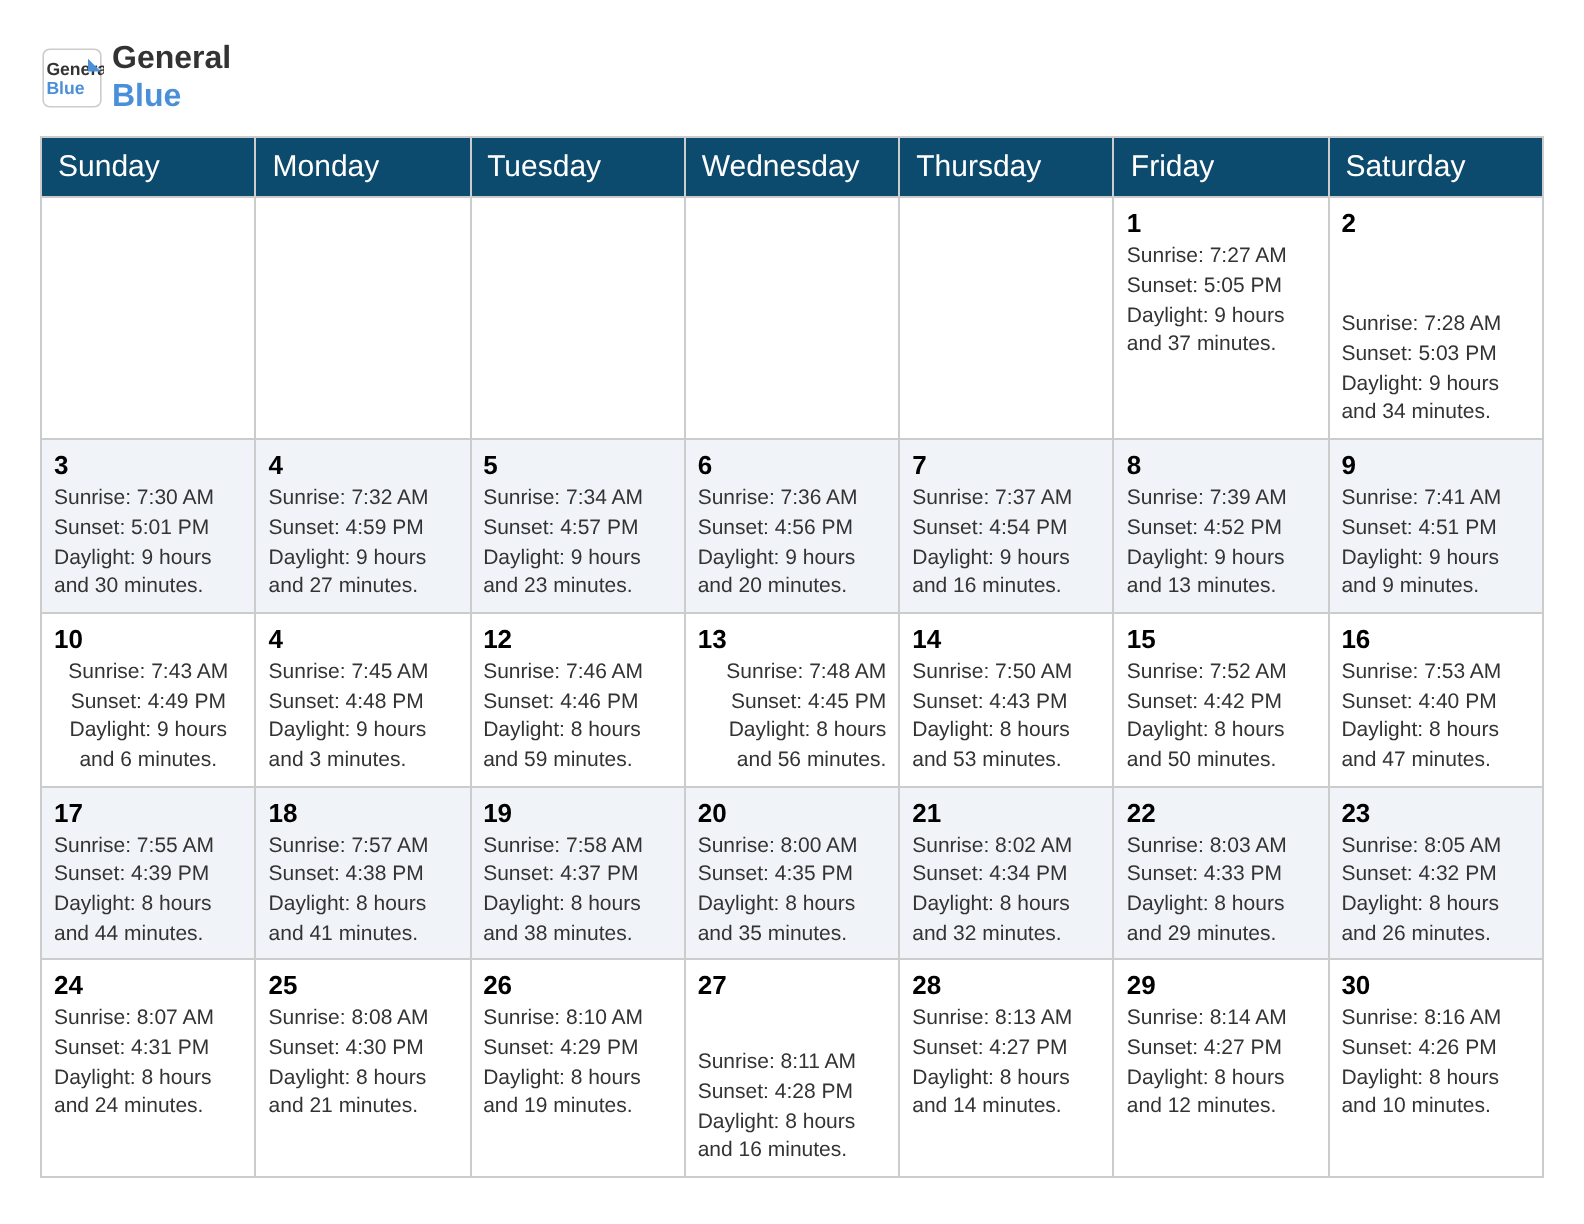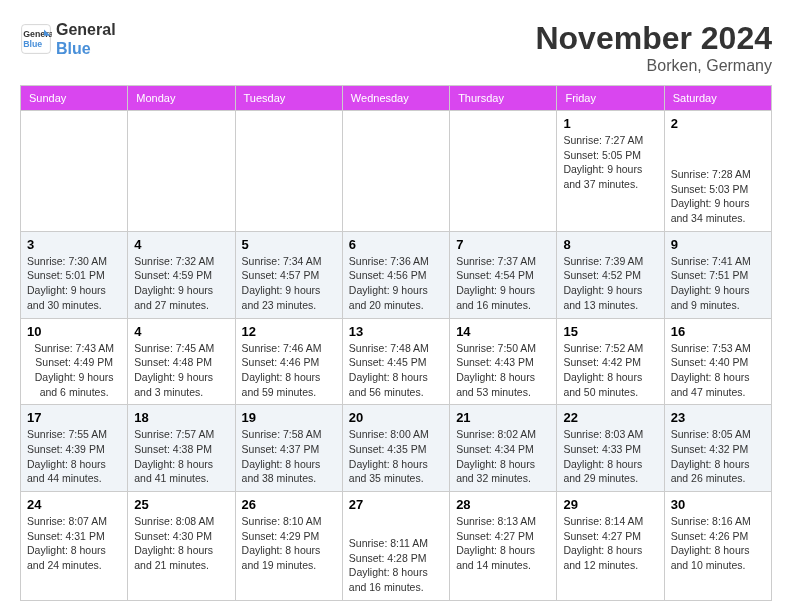--- a/index.html
+++ b/index.html
@@ -36,25 +36,25 @@
     .location {
       font-size: 16px;
       color: #555;
     }
     .calendar {
       width: 100%;
       border-collapse: collapse;
       font-size: 11px;
     }
     .calendar th {
-      background-color: #d946ef;
+      background-color: #0c4a6e;
       color: #fff;
       text-align: left;
       padding: 6px 8px;
-      font-size: 11px;
+      font-size: 15px;
       font-weight: normal;
       border: 1px solid #ccc;
     }
     .calendar td {
       vertical-align: top;
       padding: 5px 6px;
       border: 1px solid #ccc;
       width: 107px;
       min-height: 80px;
       background: #fff;
@@ -96,24 +96,20 @@
       <rect x="2" y="2" width="36" height="36" rx="4" fill="#fff" stroke="#ccc" stroke-width="1"></rect>
       <text x="4" y="18" font-family="Arial" font-size="11" font-weight="bold" fill="#333">General</text>
       <text x="4" y="30" font-family="Arial" font-size="11" font-weight="bold" fill="#4a90d9">Blue</text>
       <polygon points="30,8 38,16 30,16" fill="#4a90d9"></polygon>
     </svg>
     <div style="display:flex;flex-direction:column;">
       <span style="font-size:16px;font-weight:bold;color:#333;line-height:1.2;">General</span>
       <span style="font-size:16px;font-weight:bold;color:#4a90d9;line-height:1.2;">Blue</span>
     </div>
   </div>
-  <div class="title-block">
-    <div class="month-title">November 2024</div>
-    <div class="location">Borken, Germany</div>
-  </div>
 </div>
 
 <table class="calendar">
   <thead>
     <tr>
 
     <th>Sunday</th>
         <th>Monday</th>
         <th>Tuesday</th>
         <th>Wednesday</th>
@@ -175,21 +171,21 @@
         </td>
         <td>
           <span class="day-num">8</span>
           <div class="day-info" style="white-space: pre-line;">Sunrise: 7:39 AM
 Sunset: 4:52 PM
 Daylight: 9 hours and 13 minutes.</div>
         </td>
         <td>
           <span class="day-num">9</span>
           <div class="day-info" style="white-space: pre-line;">Sunrise: 7:41 AM
-Sunset: 7:51 PM
+Sunset: 4:51 PM
 Daylight: 9 hours and 9 minutes.</div>
         </td>
       </tr>
       <tr>
         <td>
           <span class="day-num">10</span>
           <div class="day-info" style="white-space: pre-line; text-align: center;">Sunrise: 7:43 AM
 Sunset: 4:49 PM
 Daylight: 9 hours and 6 minutes.</div>
         </td>
@@ -200,21 +196,21 @@
 Daylight: 9 hours and 3 minutes.</div>
         </td>
         <td>
           <span class="day-num">12</span>
           <div class="day-info" style="white-space: pre-line;">Sunrise: 7:46 AM
 Sunset: 4:46 PM
 Daylight: 8 hours and 59 minutes.</div>
         </td>
         <td>
           <span class="day-num">13</span>
-          <div class="day-info" style="white-space: pre-line;">Sunrise: 7:48 AM
+          <div class="day-info" style="white-space: pre-line; text-align: right;">Sunrise: 7:48 AM
 Sunset: 4:45 PM
 Daylight: 8 hours and 56 minutes.</div>
         </td>
         <td>
           <span class="day-num">14</span>
           <div class="day-info" style="white-space: pre-line;">Sunrise: 7:50 AM
 Sunset: 4:43 PM
 Daylight: 8 hours and 53 minutes.</div>
         </td>
         <td>

